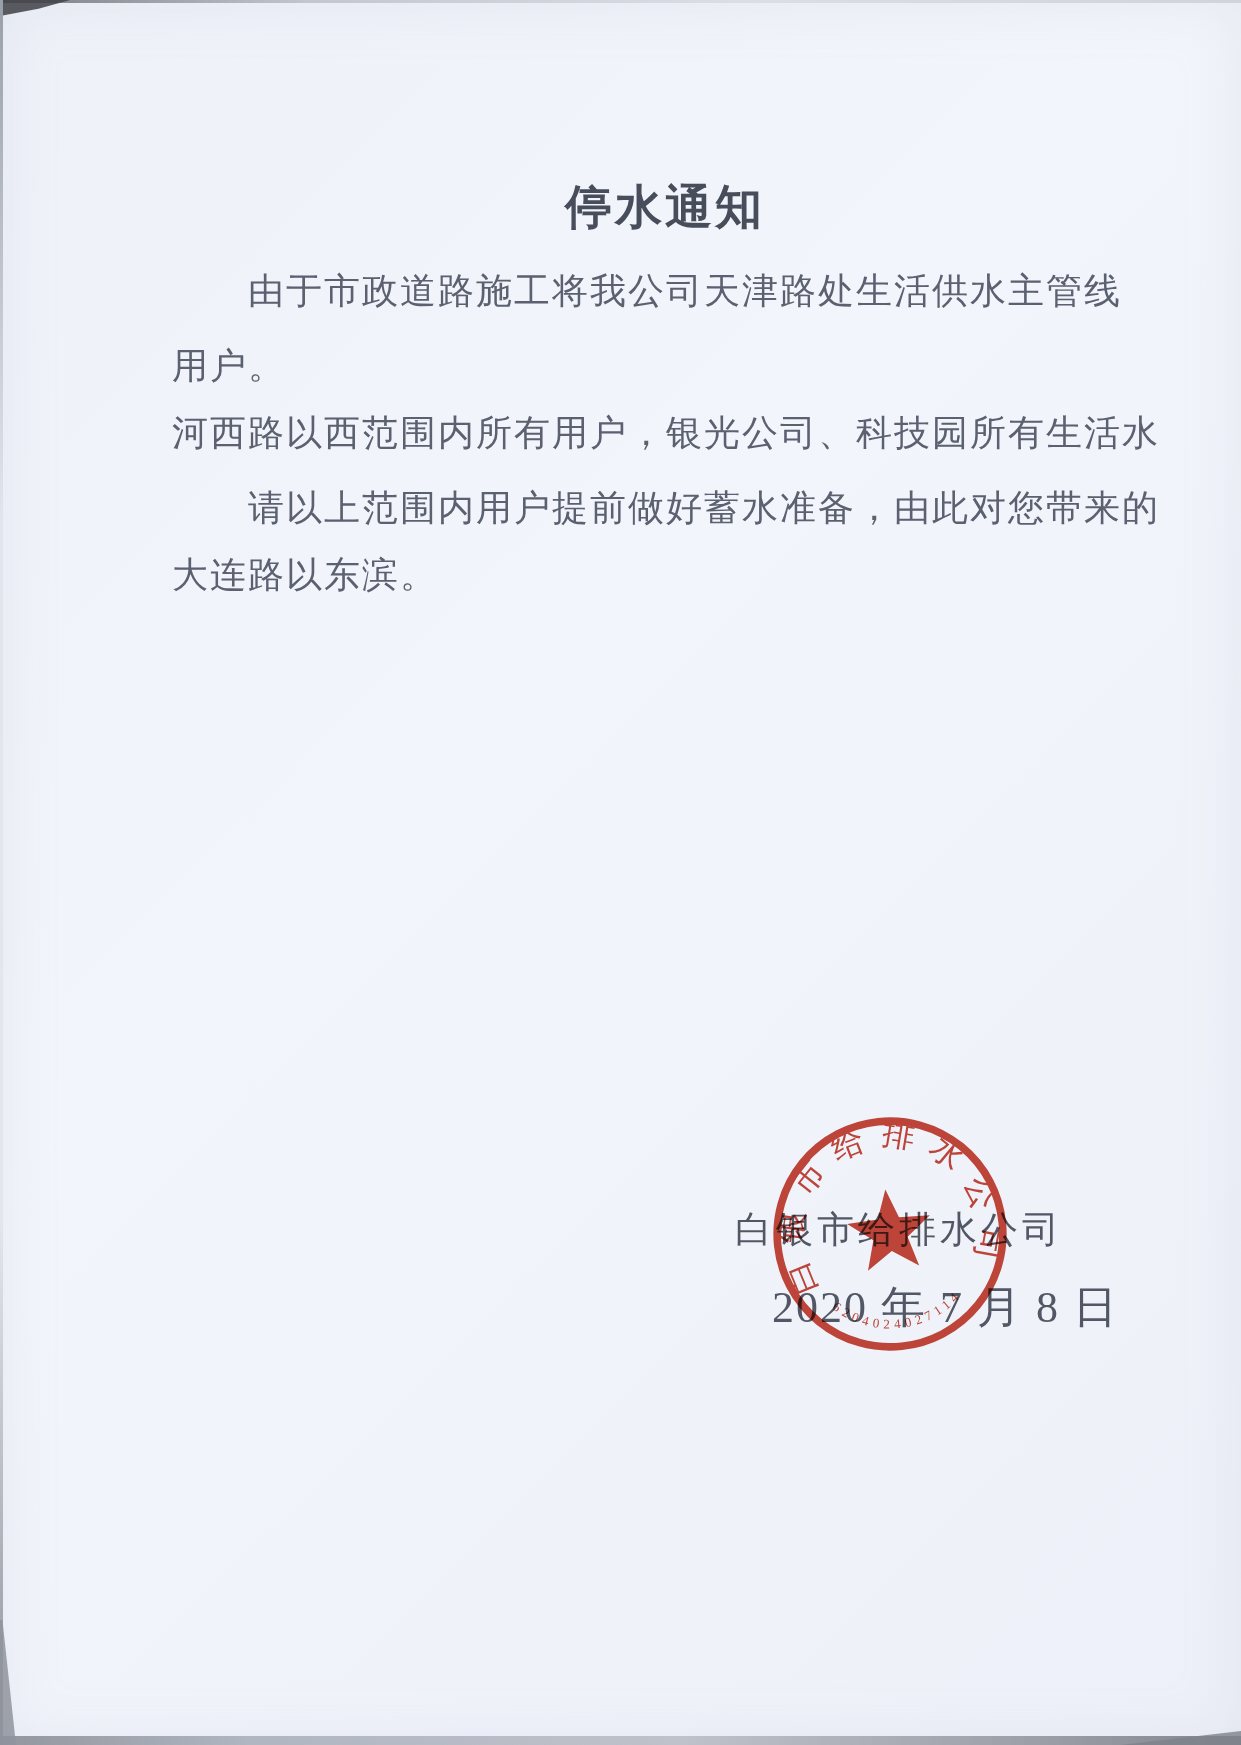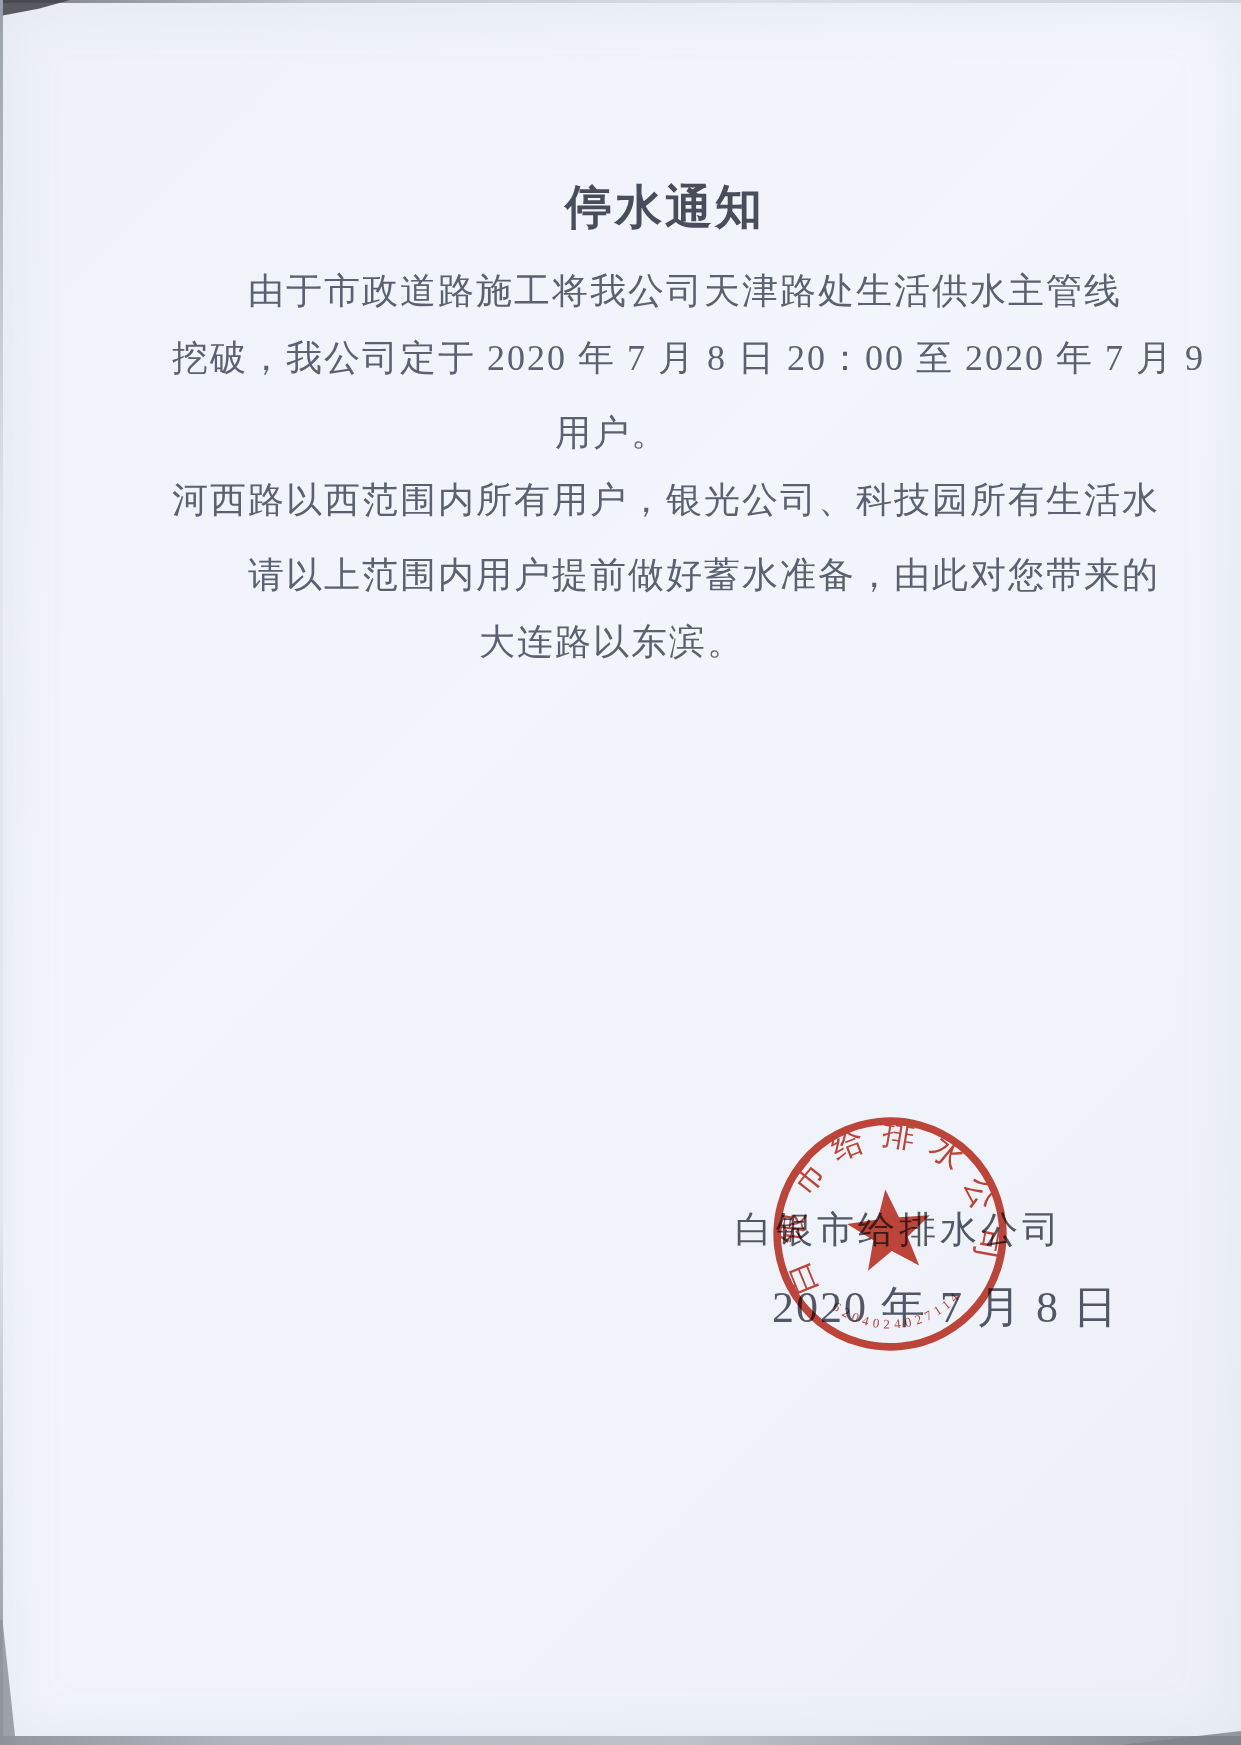--- a/index.html
+++ b/index.html
@@ -31,21 +31,21 @@
   .doc-title {
     position:absolute; left:565px; top:176px; width:210px;
     font-size:47px; font-weight:700; color:#474d5a; letter-spacing:3px;
     text-align:left; white-space:nowrap;
   }
   .doc-body {
     position:absolute; left:172px; top:258px; width:880px;
     font-size:36px; color:#5b6170; letter-spacing:2px;
   }
   .doc-paragraph { margin:0 0 8px 0; }
-  .doc-line { height:67px; line-height:67px; white-space:nowrap;text-align:center; }
+  .doc-line { height:67px; line-height:67px; white-space:nowrap; }
   .doc-line.indent { padding-left:76px; }
 
   .sig-company {
     position:absolute; left:735px; top:1205px;
     font-size:37px; color:#51576424; color:#515764; letter-spacing:4px; white-space:nowrap;
   }
   .sig-date {
     position:absolute; left:772px; top:1270px;
     font-size:44px; color:#515764; letter-spacing:2px; white-space:nowrap;margin-top:8px;
   }
@@ -69,21 +69,20 @@
   <div class="edge-left"></div>
   <div class="edge-bottom"></div>
   <div class="wedge-bl"></div>
   <div class="wedge-br"></div>
 
   <div class="doc-title">停水通知</div>
 
   <div class="doc-body">
     <div class="doc-paragraph">
       <div class="doc-line indent">由于市政道路施工将我公司天津路处生活供水主管线</div>
-      <div class="doc-line">挖破，我公司定于 2020 年 7 月 8 日 20：00 至 2020 年 7 月 9</div>
     </div>
     <div class="doc-paragraph">
       <div class="doc-line">用户。</div>
       <div class="doc-line">河西路以西范围内所有用户，银光公司、科技园所有生活水</div>
     </div>
     <div class="doc-paragraph">
       <div class="doc-line indent">请以上范围内用户提前做好蓄水准备，由此对您带来的</div>
       <div class="doc-line">大连路以东滨。</div>
     </div>
   </div>

